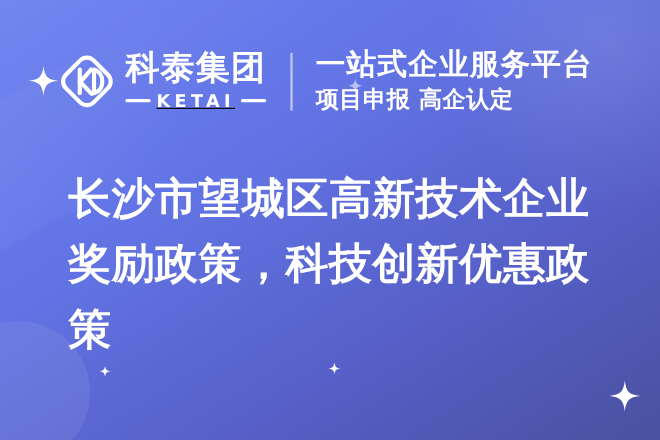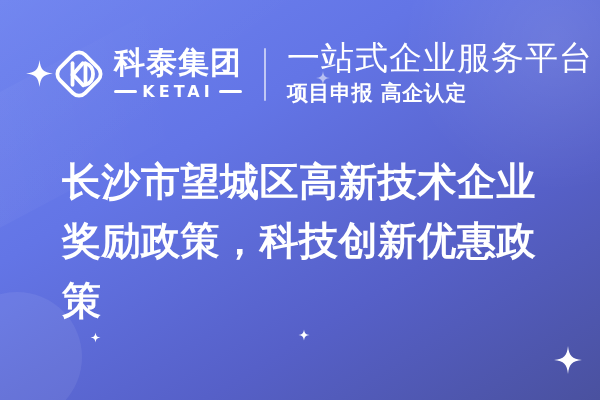--- a/index.html
+++ b/index.html
@@ -100,20 +100,21 @@
     line-height: 1.02;
     font-weight: 700;
     letter-spacing: 1px;
     white-space: nowrap;
   }
   .logo-en-row {
     display: flex;
     align-items: center;
     margin-top: 3px;
     gap: 5px;
+    text-decoration: underline;
   }
   .logo-rule {
     height: 3px;
     background: #ffffff;
     border-radius: 2px;
     flex: 1 1 auto;
     min-width: 14px;
   }
   .logo-en {
     color: #ffffff;
@@ -133,22 +134,22 @@
   }
 
   .tagline-block {
     margin-left: 21px;
     display: flex;
     flex-direction: column;
     justify-content: center;
   }
   .tagline-main {
     color: #ffffff;
-    font-size: 33px;
-    font-weight: 400;
+    font-size: 27px;
+    font-weight: 700;
     line-height: 1.12;
     letter-spacing: 1px;
     white-space: nowrap;
   }
   .tagline-sub {
     color: #ffffff;
     font-size: 21px;
     font-weight: 700;
     line-height: 1.3;
     letter-spacing: 0.5px;

